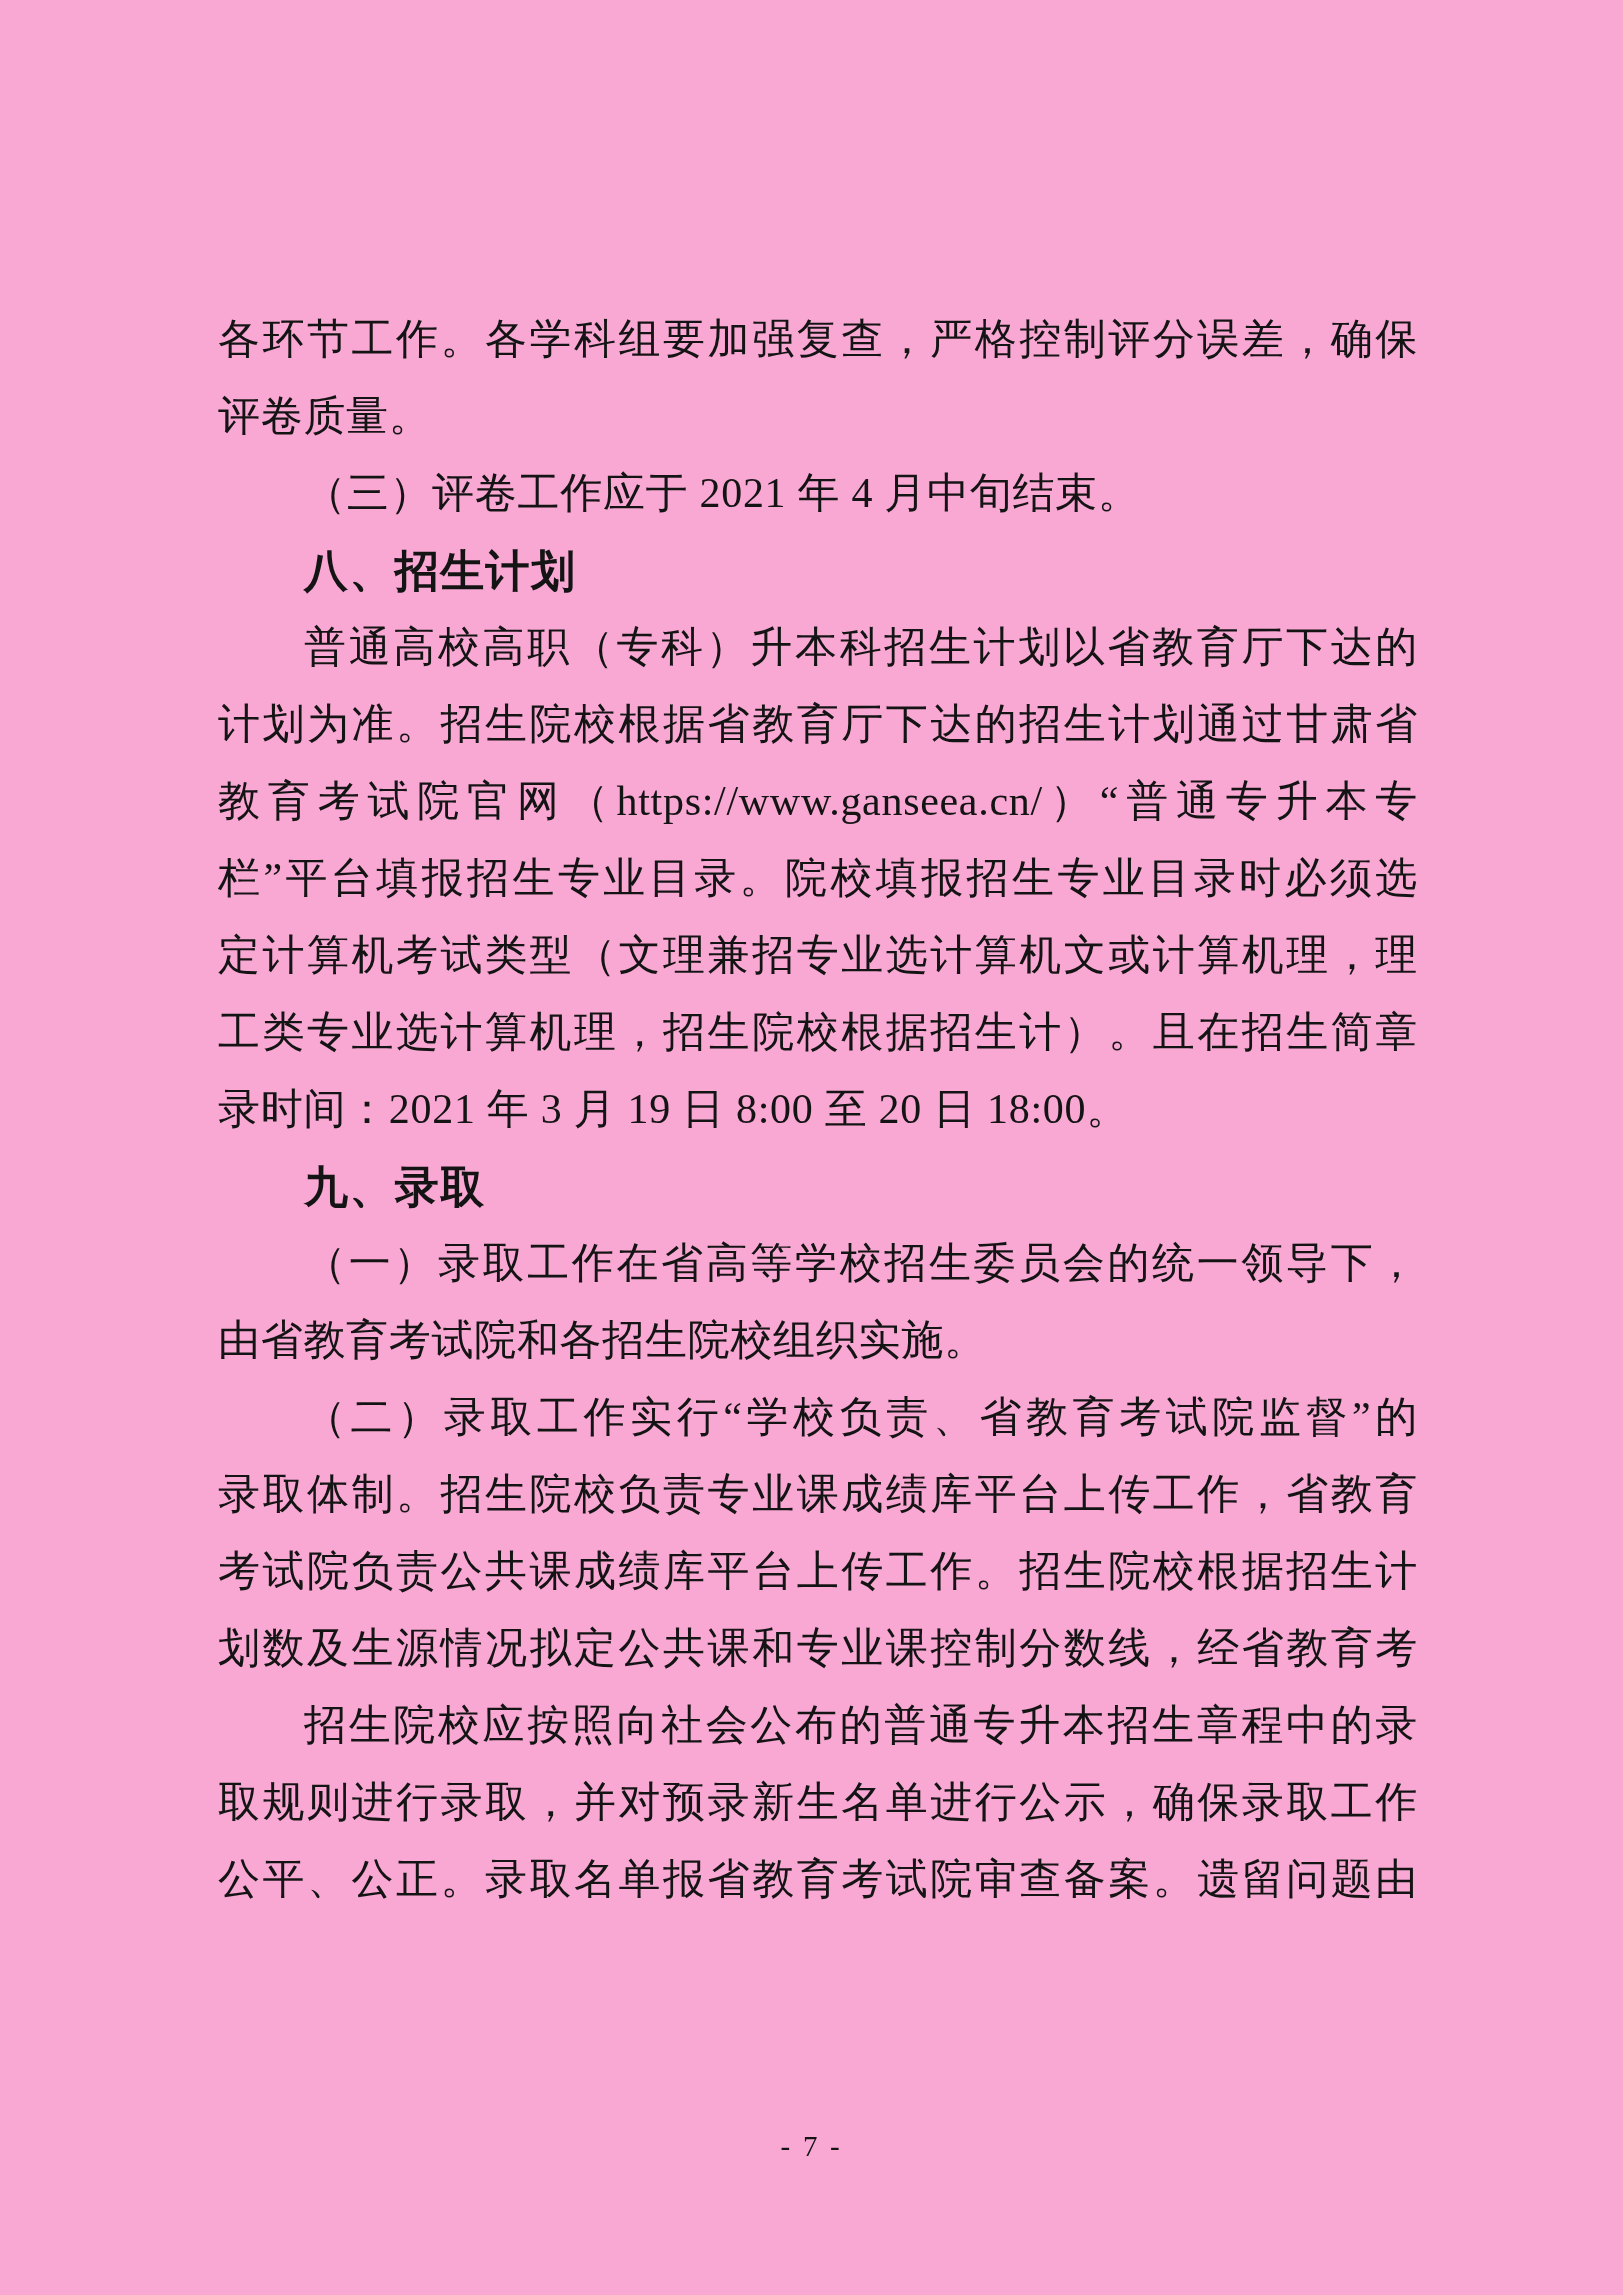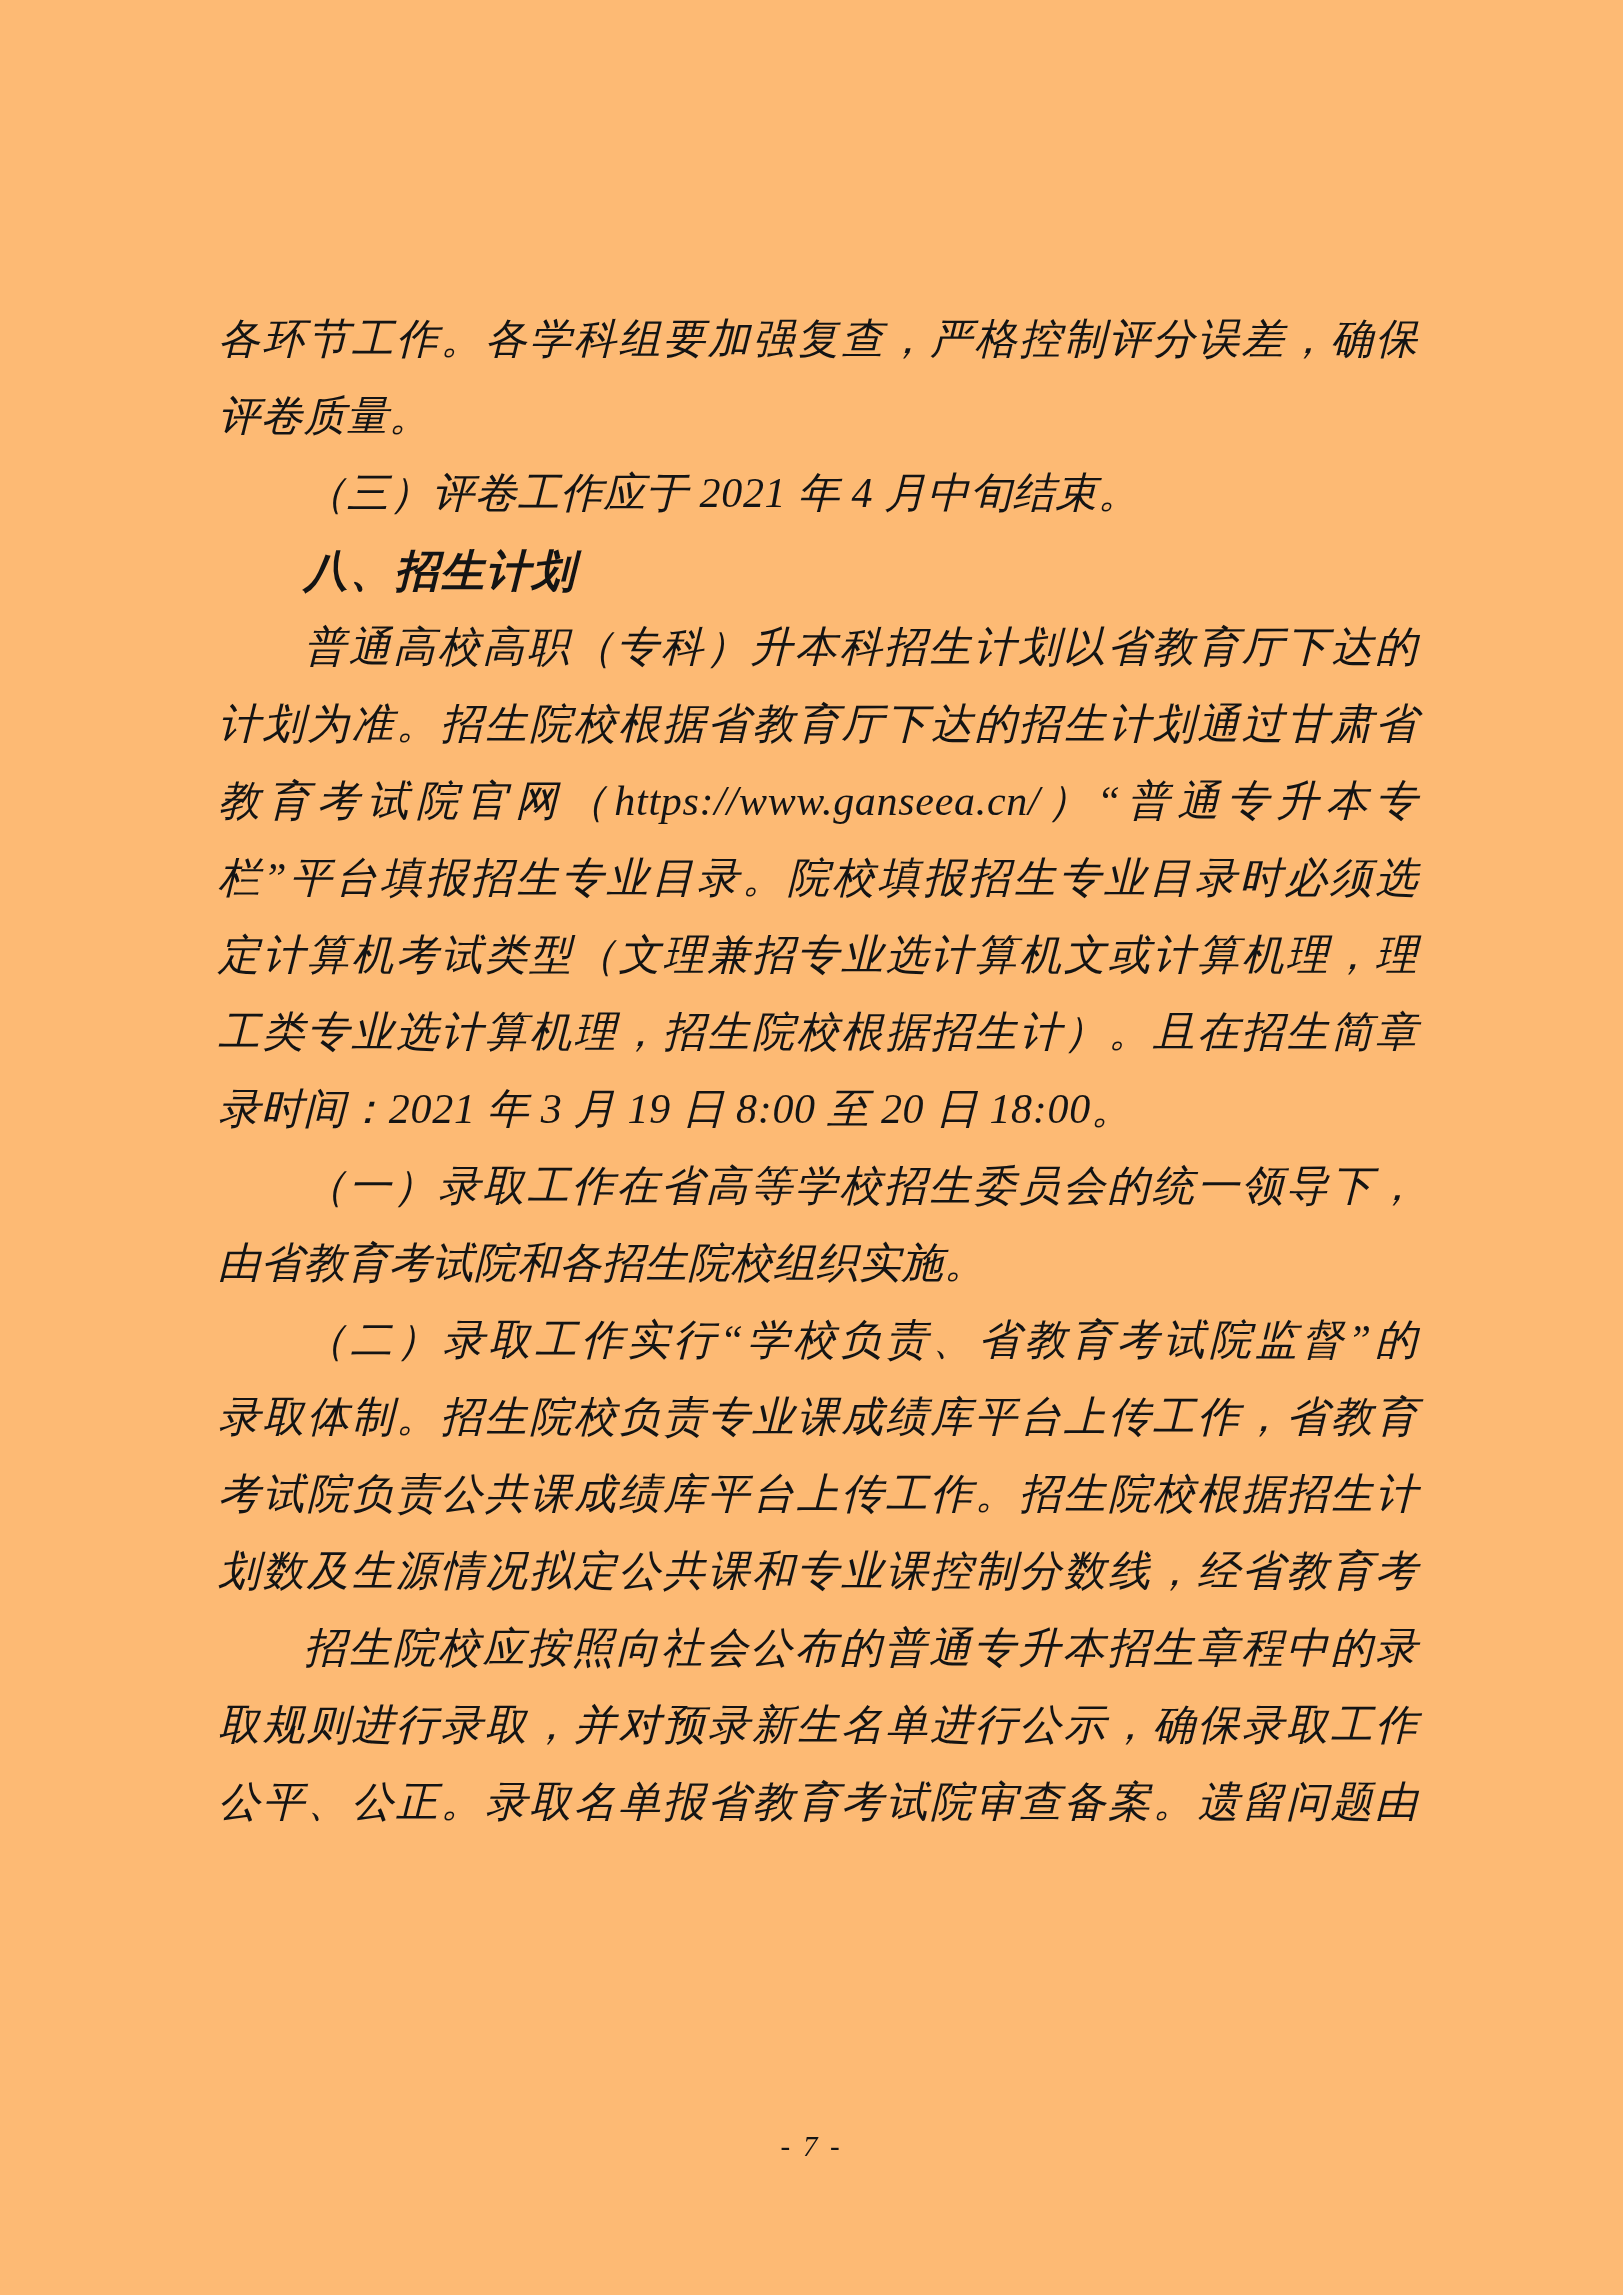--- a/index.html
+++ b/index.html
@@ -4,25 +4,24 @@
 <style>
   html, body {
     margin: 0;
     padding: 0;
     background: #ffffff;
   }
   .page {
     position: relative;
     width: 1623px;
     height: 2295px;
-    background: #fdba74;
+    background: #f9a8d4;
     color: #141414;
     font-family: "Liberation Serif", "DejaVu Serif", serif;
     overflow: hidden;
-    font-style: italic;
   }
   .text-col {
     position: absolute;
     left: 218px;
     top: 301px;
     width: 1200px;
   }
   .line {
     height: 77px;
     line-height: 77px;
@@ -66,20 +65,21 @@
     <div class="line">评卷质量。</div>
     <div class="line indent">（三）评卷工作应于 2021 年 4 月中旬结束。</div>
     <div class="line heading indent">八、招生计划</div>
     <div class="line indent justify">普通高校高职（专科）升本科招生计划以省教育厅下达的</div>
     <div class="line justify">计划为准。招生院校根据省教育厅下达的招生计划通过甘肃省</div>
     <div class="line justify">教育考试院官网（https://www.ganseea.cn/）“普通专升本专</div>
     <div class="line justify">栏”平台填报招生专业目录。院校填报招生专业目录时必须选</div>
     <div class="line justify">定计算机考试类型（文理兼招专业选计算机文或计算机理，理</div>
     <div class="line justify">工类专业选计算机理，招生院校根据招生计）。且在招生简章</div>
     <div class="line">录时间：2021 年 3 月 19 日 8:00 至 20 日 18:00。</div>
+    <div class="line heading indent">九、录取</div>
     <div class="line indent justify">（一）录取工作在省高等学校招生委员会的统一领导下，</div>
     <div class="line">由省教育考试院和各招生院校组织实施。</div>
     <div class="line indent justify">（二）录取工作实行“学校负责、省教育考试院监督”的</div>
     <div class="line justify">录取体制。招生院校负责专业课成绩库平台上传工作，省教育</div>
     <div class="line justify">考试院负责公共课成绩库平台上传工作。招生院校根据招生计</div>
     <div class="line justify">划数及生源情况拟定公共课和专业课控制分数线，经省教育考</div>
     <div class="line indent justify">招生院校应按照向社会公布的普通专升本招生章程中的录</div>
     <div class="line justify">取规则进行录取，并对预录新生名单进行公示，确保录取工作</div>
     <div class="line justify">公平、公正。录取名单报省教育考试院审查备案。遗留问题由</div>
   </div>

